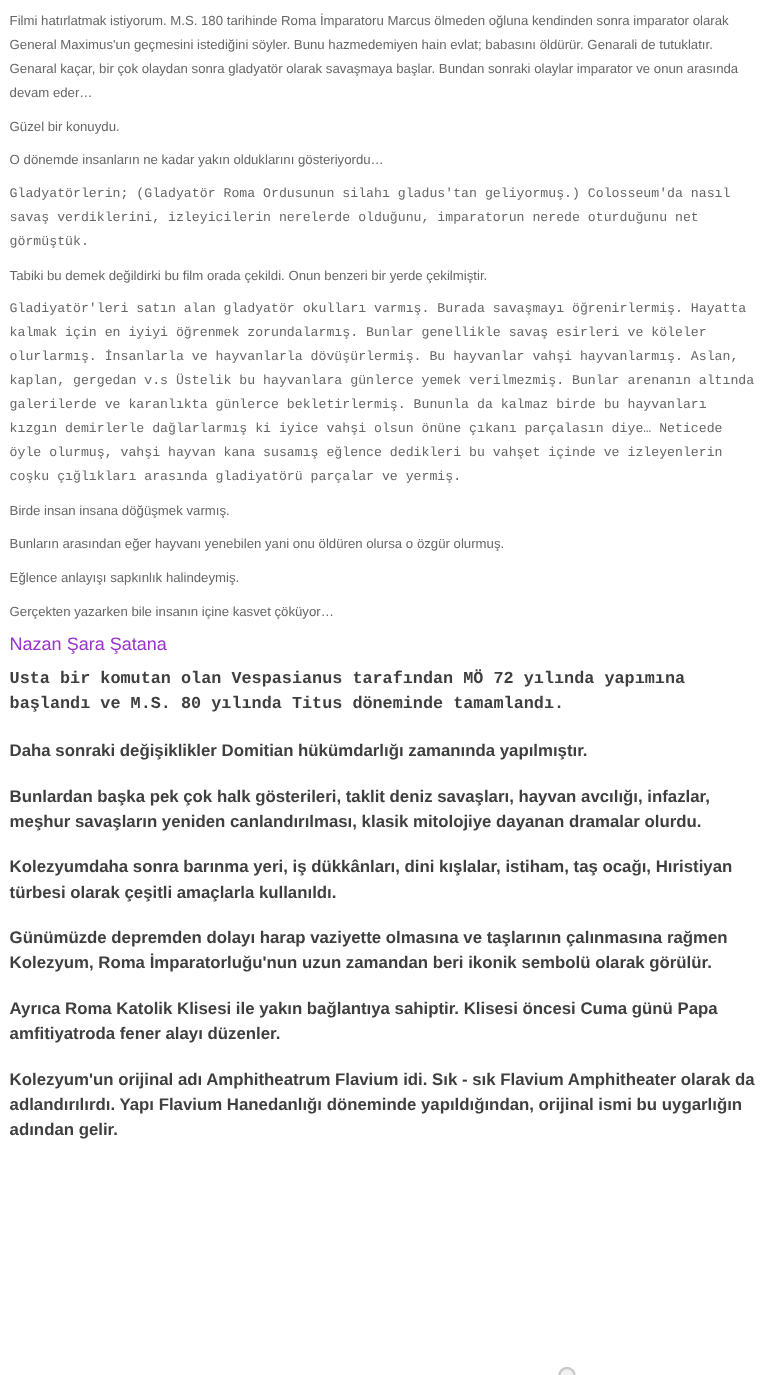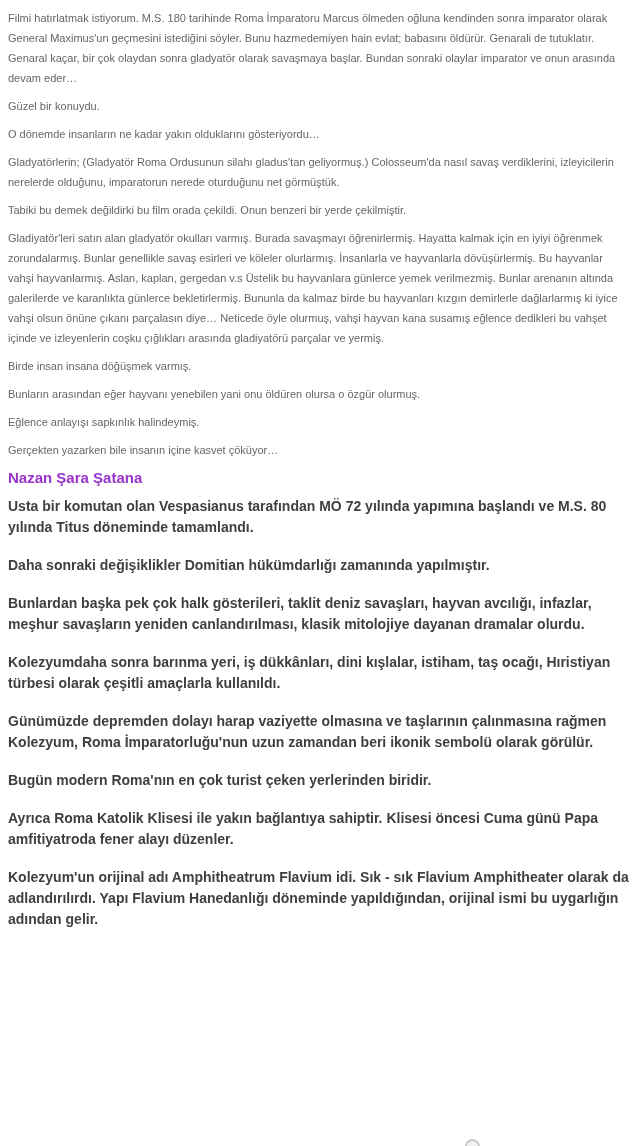--- a/index.html
+++ b/index.html
@@ -30,25 +30,26 @@
   p.para.bold {
     font-size: 14px;
     line-height: 21px;
     font-weight: 700;
     color: var(--bold-text, #3F3F3F);
     margin: 0 0 17px 0;
   }
   p.para.author {
     font-size: 15px;
     line-height: 20px;
-    font-weight: 700;
+    font-weight: 400;
     color: var(--author-color, #9933CC);
     margin: 0 0 8px 0;
   }
   p.para.gap-before {
+    font-family: Liberation Mono, monospace;
   }
   .partial-circle {
     position: absolute;
     left: 465px;
     top: 1139px;
     width: 15px;
     height: 15px;
     border-radius: 50%;
     border: 2px solid #c9c9c9;
     background: #f2f2f2;
@@ -69,19 +70,18 @@
       <p class="para normal" data-name="paragraph">Birde insan insana döğüşmek varmış.</p>
       <p class="para normal" data-name="paragraph">Bunların arasından eğer hayvanı yenebilen yani onu öldüren olursa o özgür olurmuş.</p>
       <p class="para normal" data-name="paragraph">Eğlence anlayışı sapkınlık halindeymiş.</p>
       <p class="para normal" data-name="paragraph">Gerçekten yazarken bile insanın içine kasvet çöküyor…</p>
       <p class="para author" data-name="author-signature">Nazan Şara Şatana</p>
       <p class="para bold gap-before" data-name="paragraph">Usta bir komutan olan Vespasianus tarafından MÖ 72 yılında yapımına başlandı ve M.S. 80 yılında Titus döneminde tamamlandı.</p>
       <p class="para bold" data-name="paragraph">Daha sonraki değişiklikler Domitian hükümdarlığı zamanında yapılmıştır.</p>
       <p class="para bold" data-name="paragraph">Bunlardan başka pek çok halk gösterileri, taklit deniz savaşları, hayvan avcılığı, infazlar, meşhur savaşların yeniden canlandırılması, klasik mitolojiye dayanan dramalar olurdu.</p>
       <p class="para bold" data-name="paragraph">Kolezyumdaha sonra barınma yeri, iş dükkânları, dini kışlalar, istiham, taş ocağı, Hıristiyan türbesi olarak çeşitli amaçlarla kullanıldı.</p>
       <p class="para bold" data-name="paragraph">Günümüzde depremden dolayı harap vaziyette olmasına ve taşlarının çalınmasına rağmen Kolezyum, Roma İmparatorluğu'nun uzun zamandan beri ikonik sembolü olarak görülür.</p>
-      <p class="para bold" data-name="paragraph">Bugün modern Roma'nın en çok turist çeken yerlerinden biridir.</p>
       <p class="para bold" data-name="paragraph">Ayrıca Roma Katolik Klisesi ile yakın bağlantıya sahiptir. Klisesi öncesi Cuma günü Papa amfitiyatroda fener alayı düzenler.</p>
       <p class="para bold" data-name="paragraph">Kolezyum'un orijinal adı Amphitheatrum Flavium idi. Sık - sık Flavium Amphitheater olarak da adlandırılırdı. Yapı Flavium Hanedanlığı döneminde yapıldığından, orijinal ismi bu uygarlığın adından gelir.</p>
     </div>
 </main>
 
 <div class="partial-circle" data-name="partial-circle-icon"></div>
 
 </body></html>

